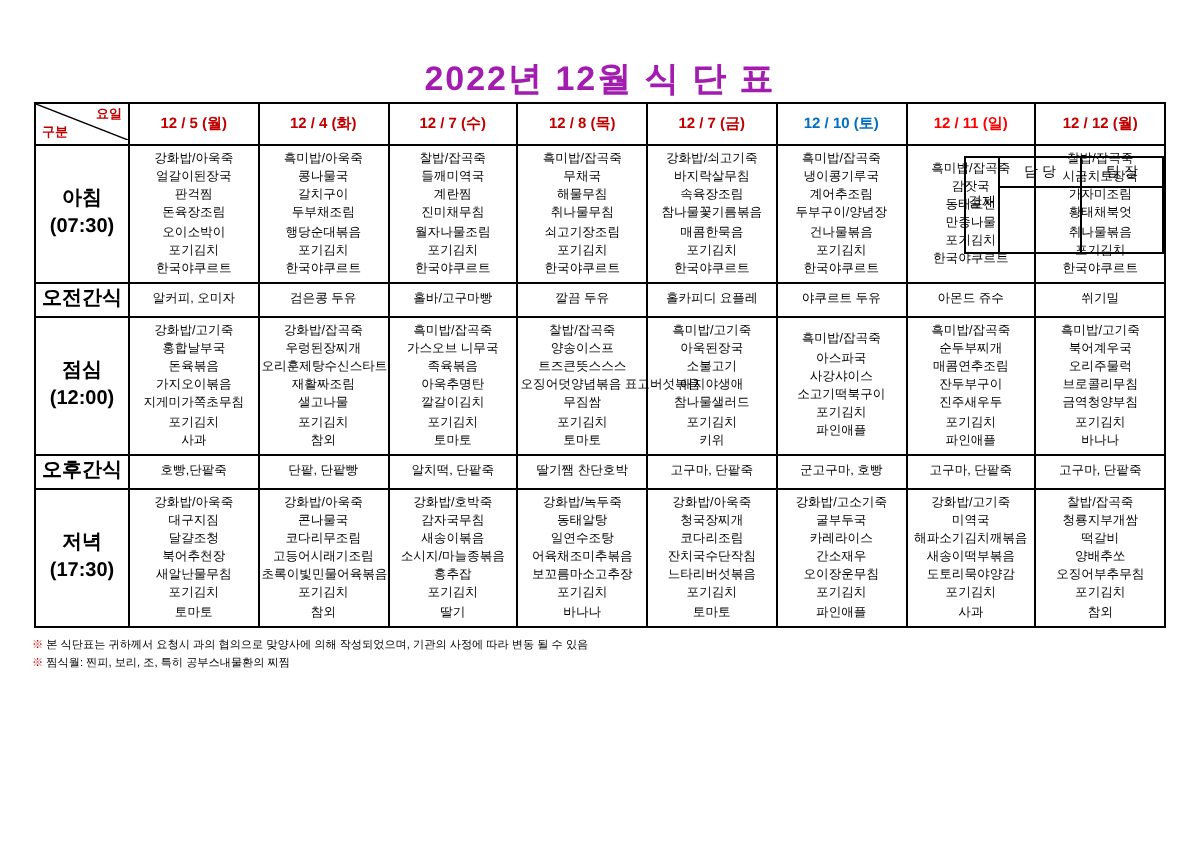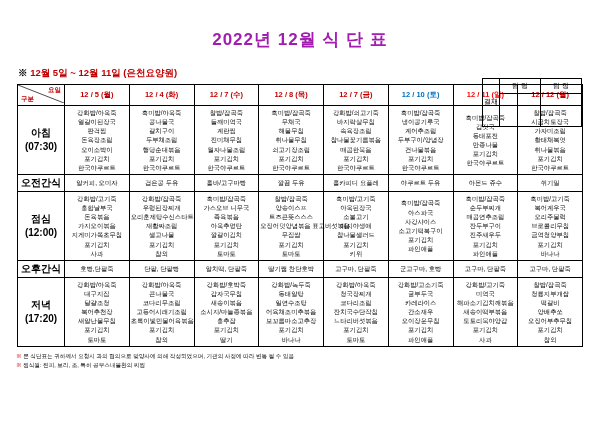--- a/index.html
+++ b/index.html
@@ -150,24 +150,20 @@
       <td class="approval-head">담 당</td>
       <td class="approval-head">팀 장</td>
     </tr>
     <tr>
       <td class="approval-cell"></td>
       <td class="approval-cell"></td>
     </tr>
   </tbody>
     </table>
 
-  <div class="subtitle">
-    <span class="mark">※</span>
-    <span>12월 5일 ~ 12월 11일 (은천요양원)</span>
-  </div>
 
   <table class="menu">
     <thead>
       <tr>
         <th class="corner">
           <span class="diag">
             <svg width="46" height="18" viewBox="0 0 46 18">
                 <line x1="0" y1="0" x2="46" y2="18" stroke="#000" stroke-width="0.7"></line>
               </svg>
           </span>
@@ -393,21 +389,21 @@
           <td class="meal">
             <div>고구마, 단팥죽</div>
           </td>
           <td class="meal">
             <div>고구마, 단팥죽</div>
           </td>
         </tr>
         <tr>
           <td class="rowlabel">
             <div>저녁</div>
-            <div>(17:20)</div>
+            <div>(17:30)</div>
           </td>
           <td class="meal">
             <div>강화밥/아욱죽</div>
             <div>대구지짐</div>
             <div>달걀조청</div>
             <div>북어추천장</div>
             <div>새알난물무침</div>
             <div>포기김치</div>
             <div>토마토</div>
           </td>

